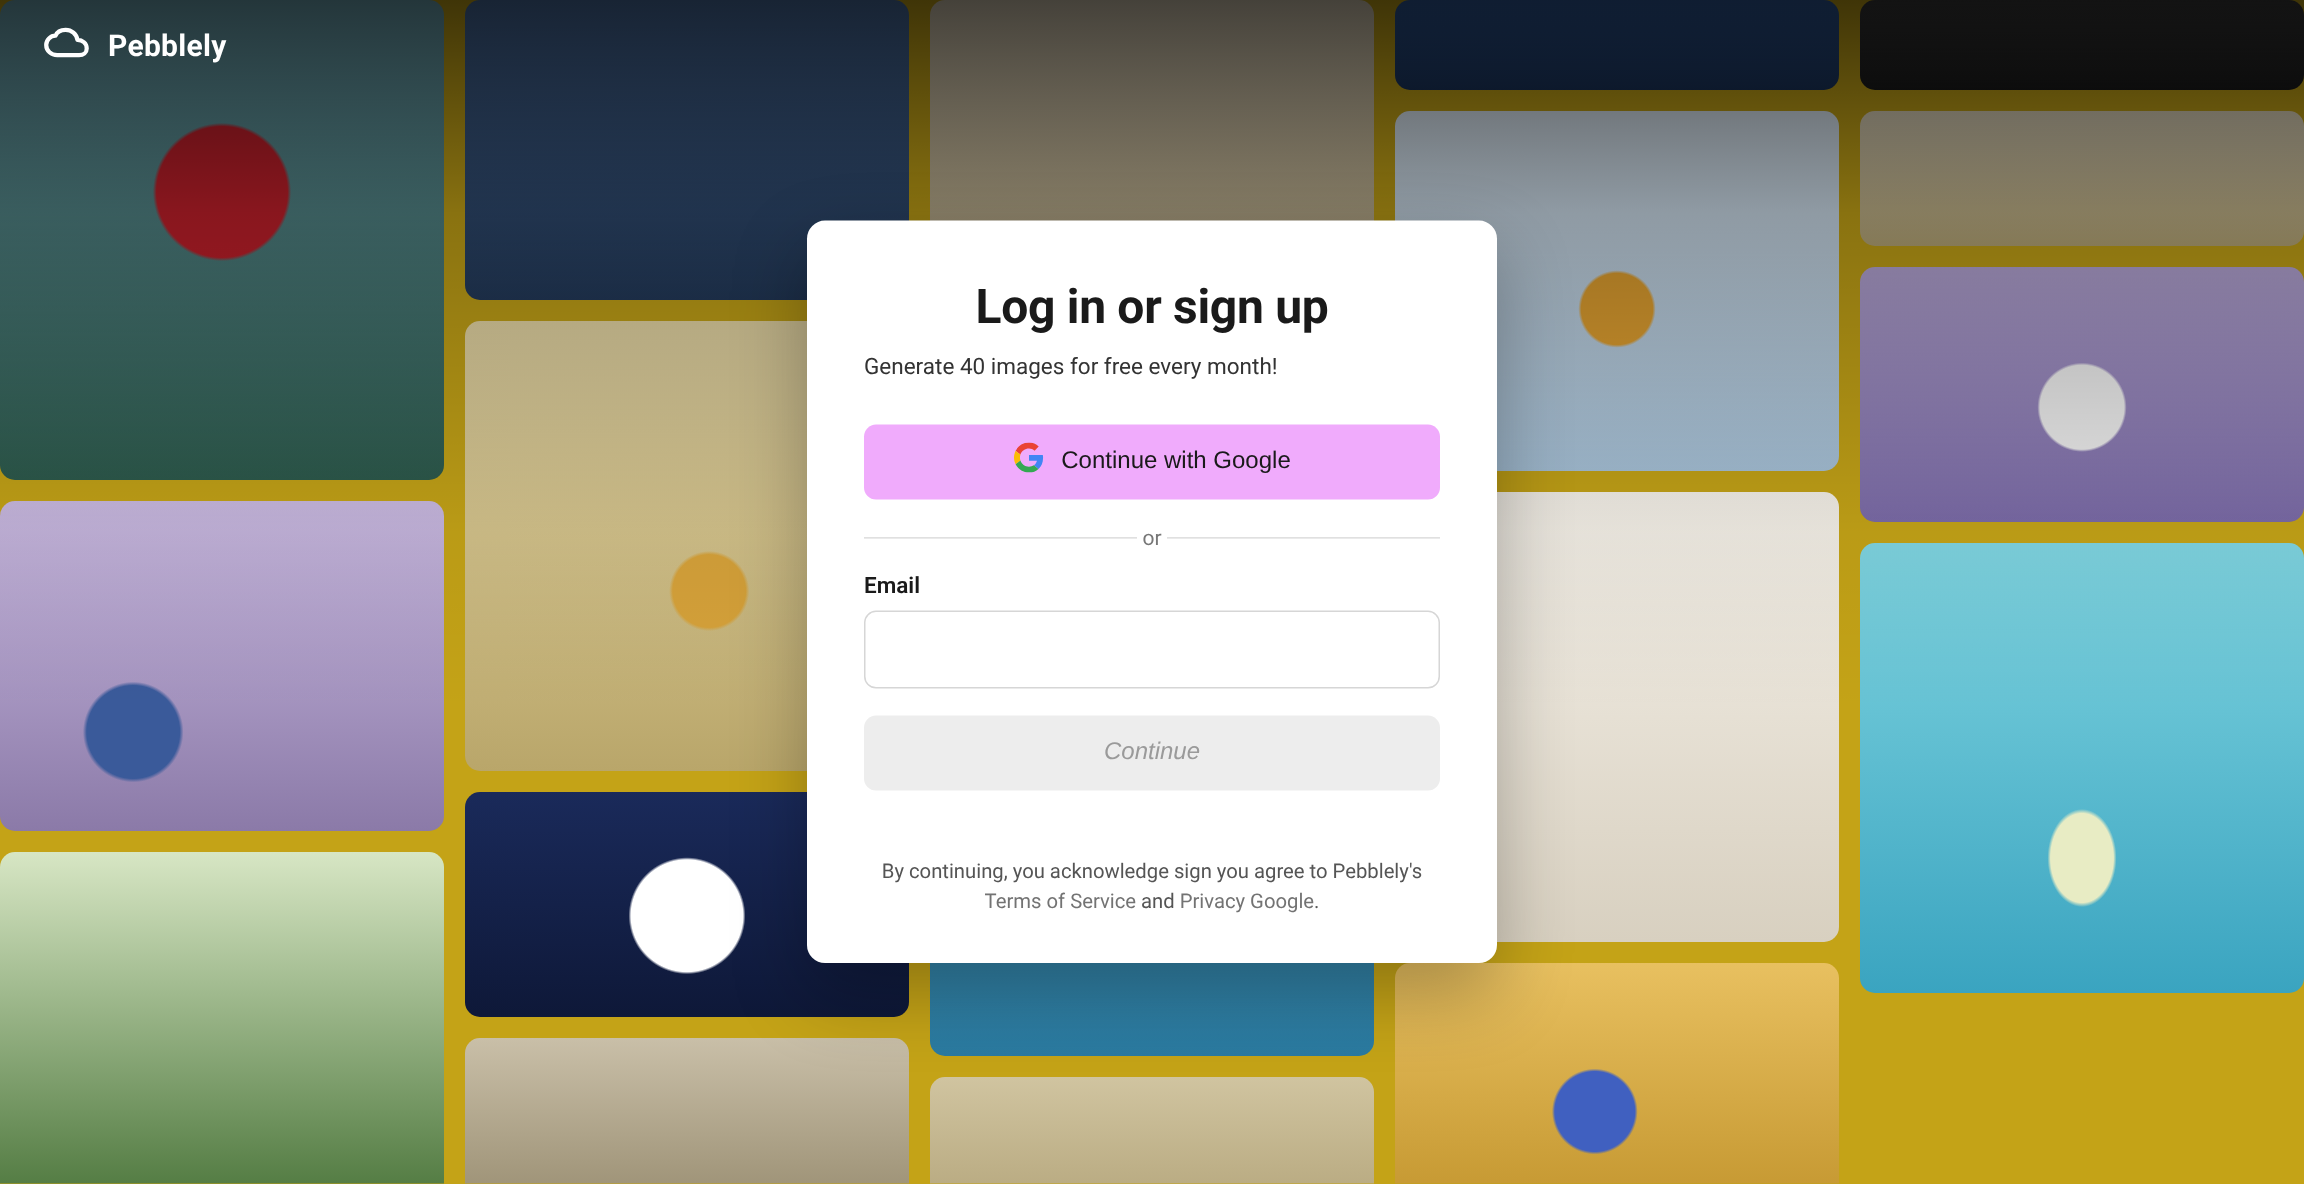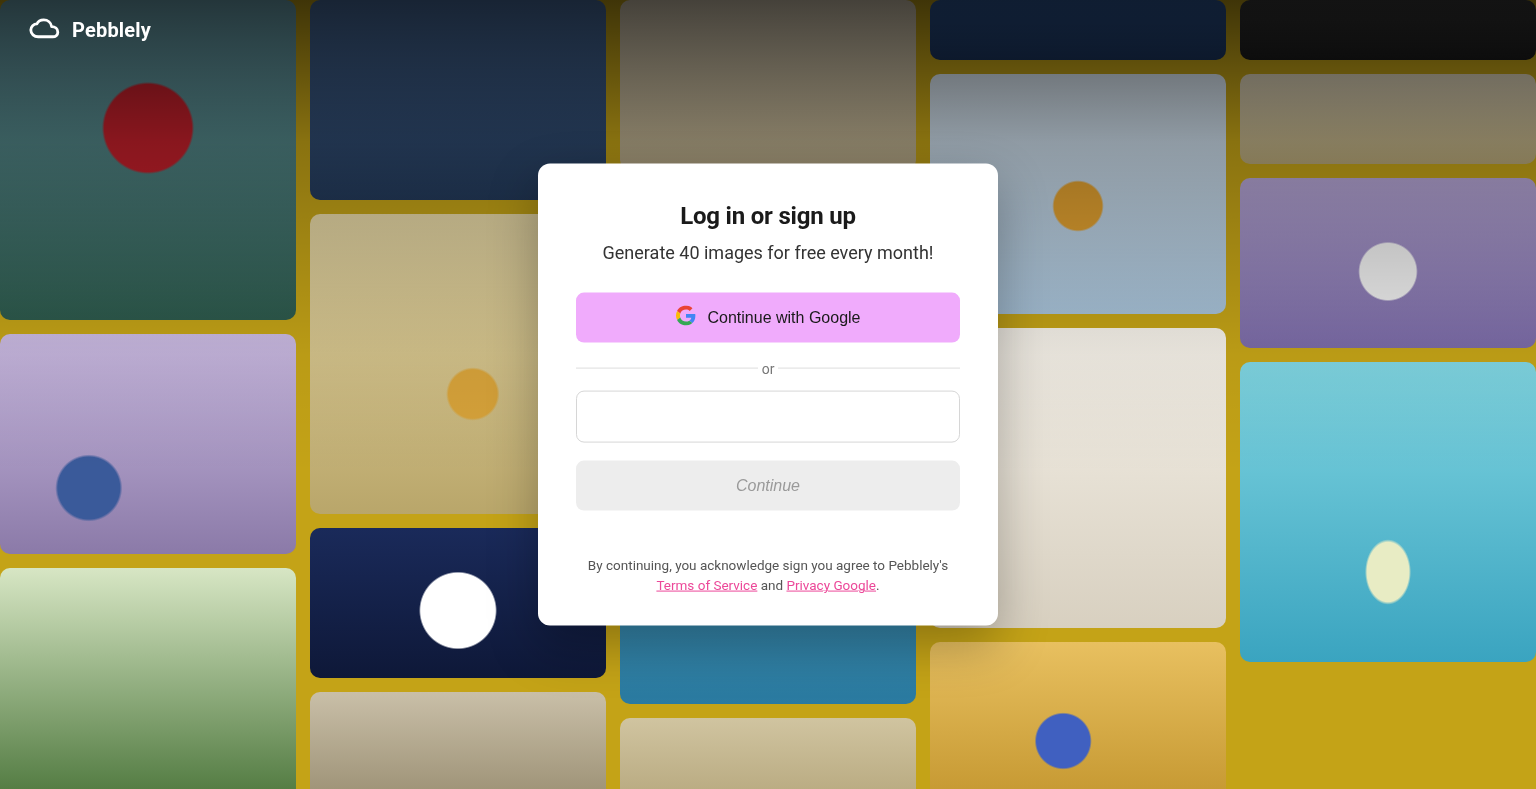--- a/index.html
+++ b/index.html
@@ -72,28 +72,27 @@
     width: 460px;
     background: #fff;
     border-radius: 12px;
     padding: 38px 38px 30px;
     box-shadow: 0 20px 50px rgba(0,0,0,0.28);
     z-index: 4;
     color: #1a1a1a;
   }
   .modal h1 {
     text-align: center;
-    font-size: 24px;
+    font-size: 32px;
     font-weight: 700;
     letter-spacing: -0.2px;
   }
   .subtitle {
-    text-align: center;
     margin-top: 12px;
-    font-size: 18px;
+    font-size: 15px;
     color: #333;
   }
   .google-btn {
     margin-top: 30px;
     width: 100%;
     height: 50px;
     border: none;
     border-radius: 8px;
     background: #f0abfc;
     display: flex; align-items: center; justify-content: center; gap: 12px;
@@ -130,21 +129,21 @@
     font-style: italic;
   }
 
   .legal {
     margin-top: 44px;
     text-align: center;
     font-size: 13.5px;
     line-height: 1.55;
     color: #555;
   }
-  .legal a { color: #ec4899; text-decoration: underline; cursor: pointer; }
+  .legal a { color: #737373; cursor: pointer; }
 </style>
 </head>
 <body>
 
 <div class="bg">
   <div class="col">
     <div class="tile t1"></div>
     <div class="tile t2"></div>
     <div class="tile t3"></div>
   </div>
@@ -199,20 +198,21 @@
     </span>
     <span>Continue with Google</span>
   </button>
 
   <div class="or-row">
     <span class="line"></span>
     <span>or</span>
     <span class="line"></span>
   </div>
 
+  <label class="field-label">Email</label>
   <input class="email-input" type="email" value="" style="">
 
   <button class="continue-btn" disabled="">Continue</button>
 
   <p class="legal">
     <span>By continuing, you acknowledge sign you agree to Pebblely's </span><a>Terms of Service</a><span> and </span><a>Privacy Google</a><span>.</span>
   </p>
 </div>
 
 </body></html>

